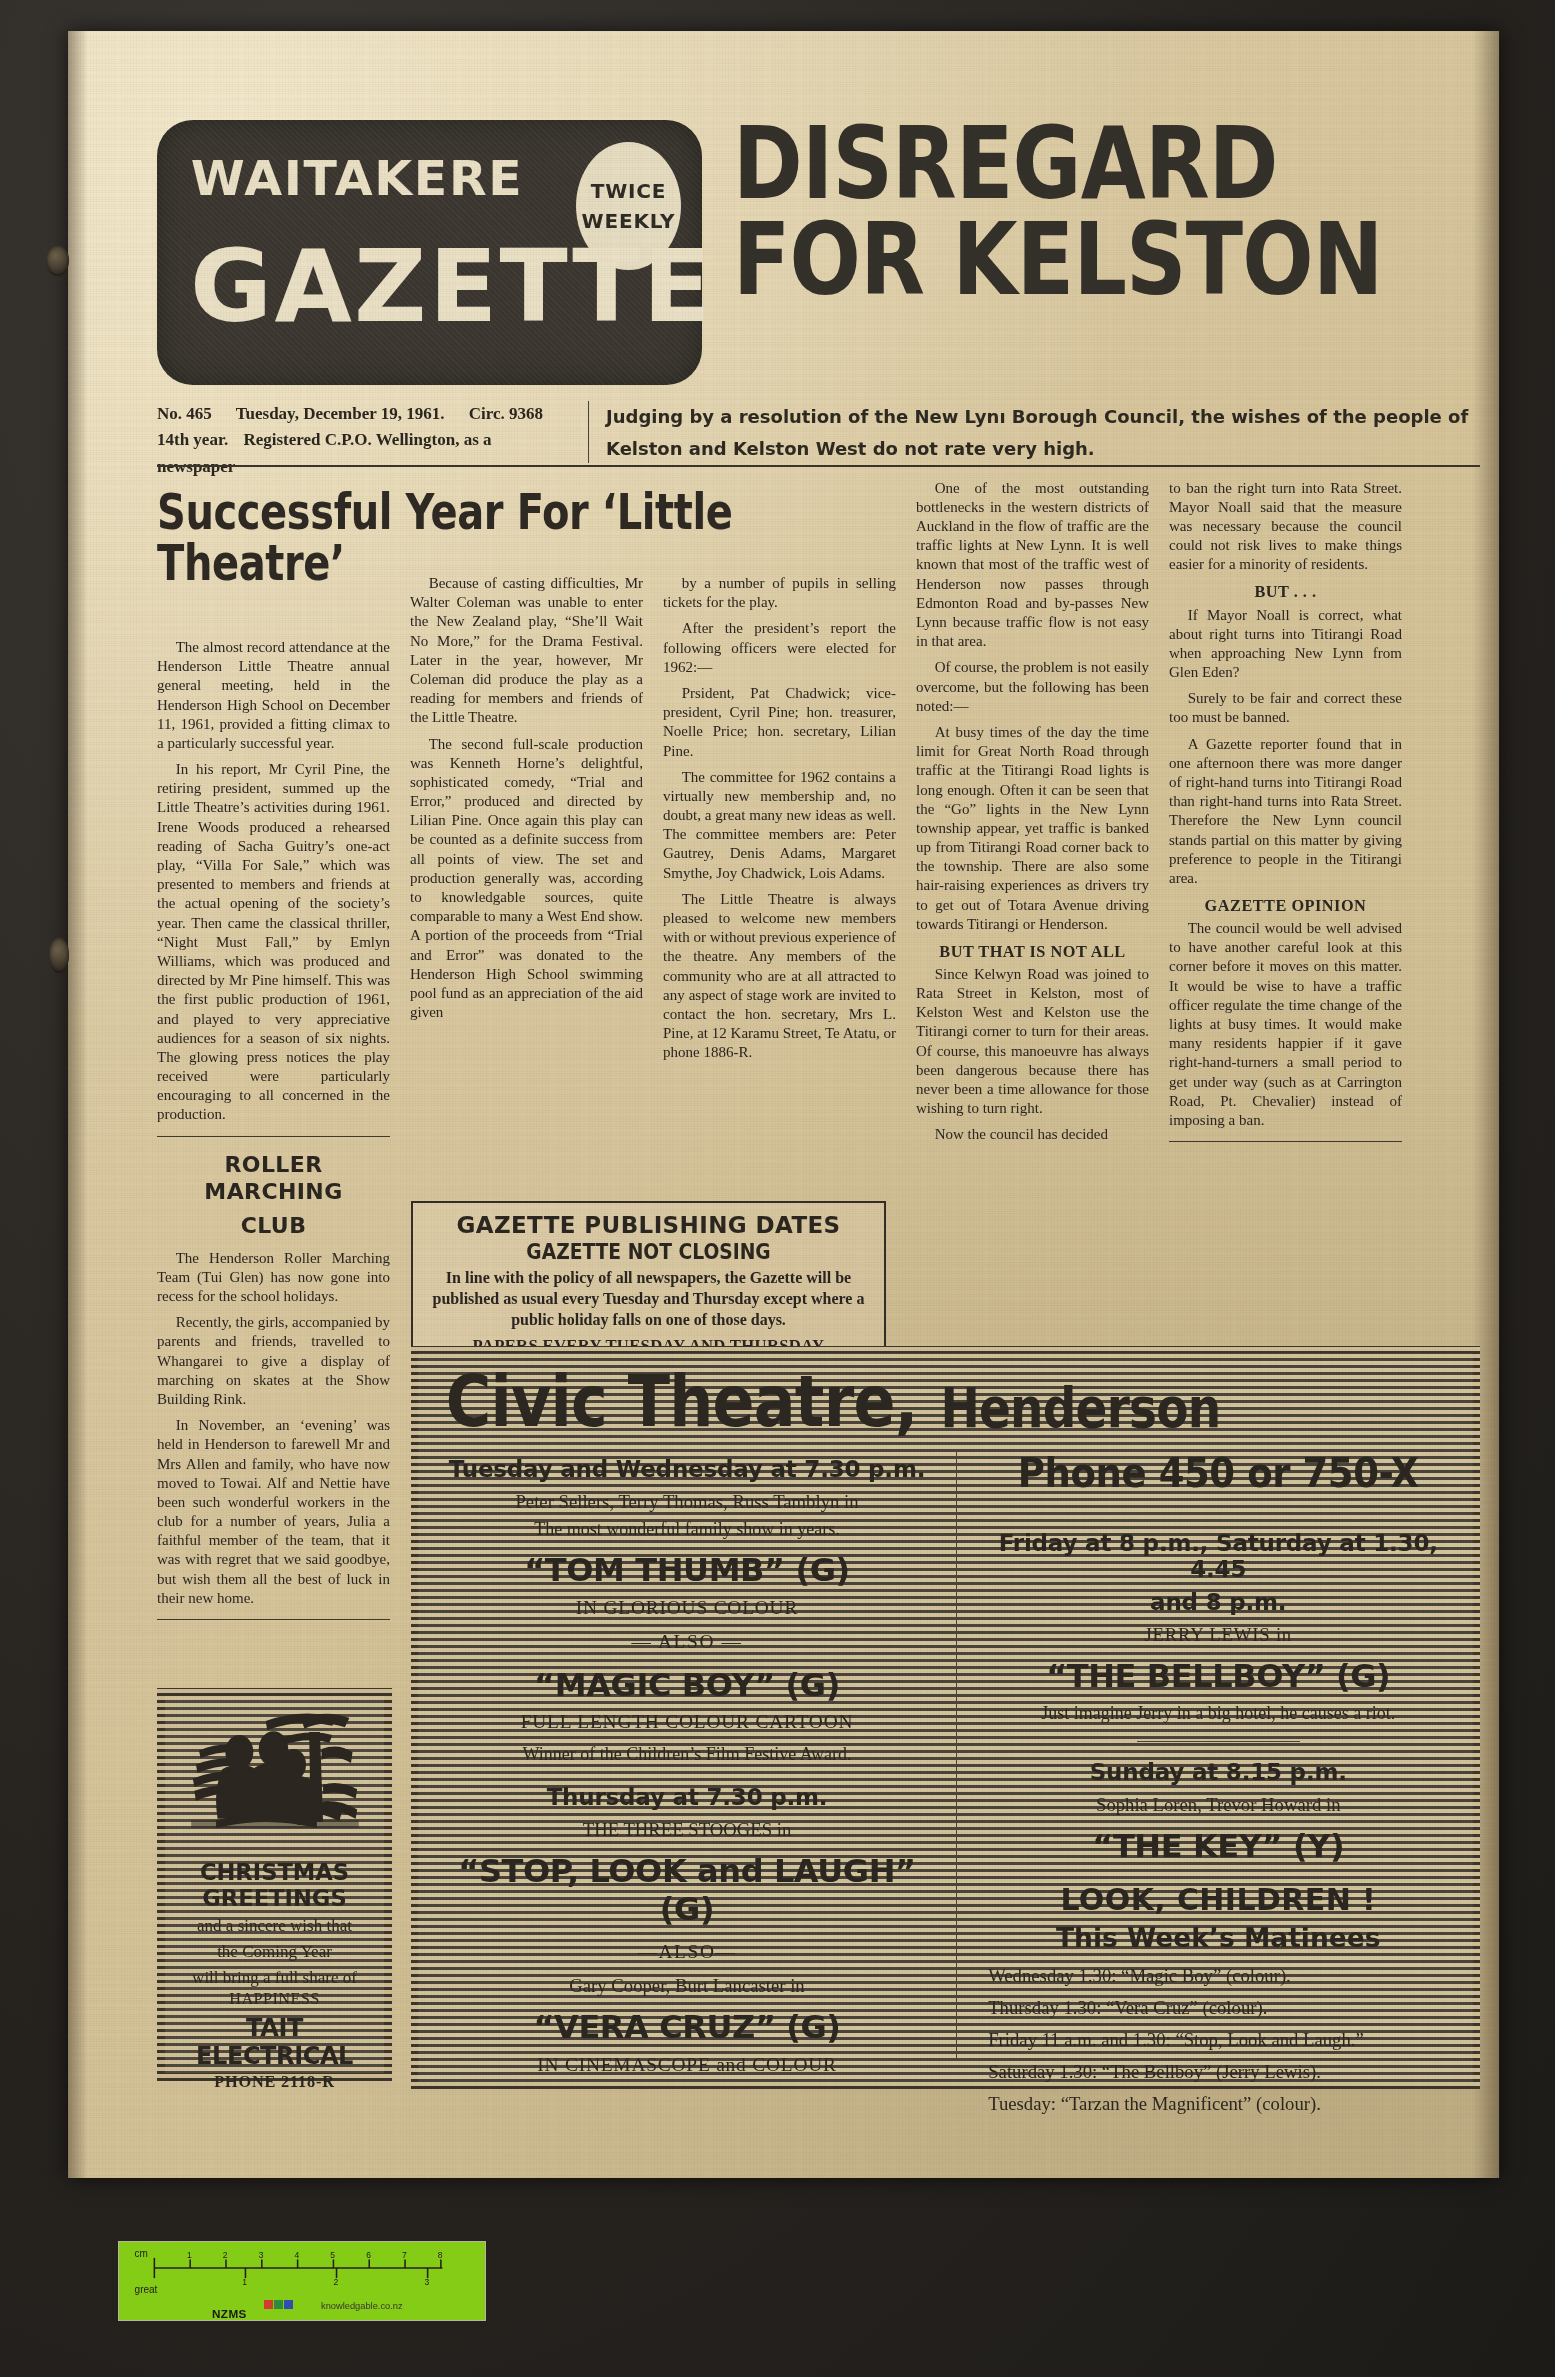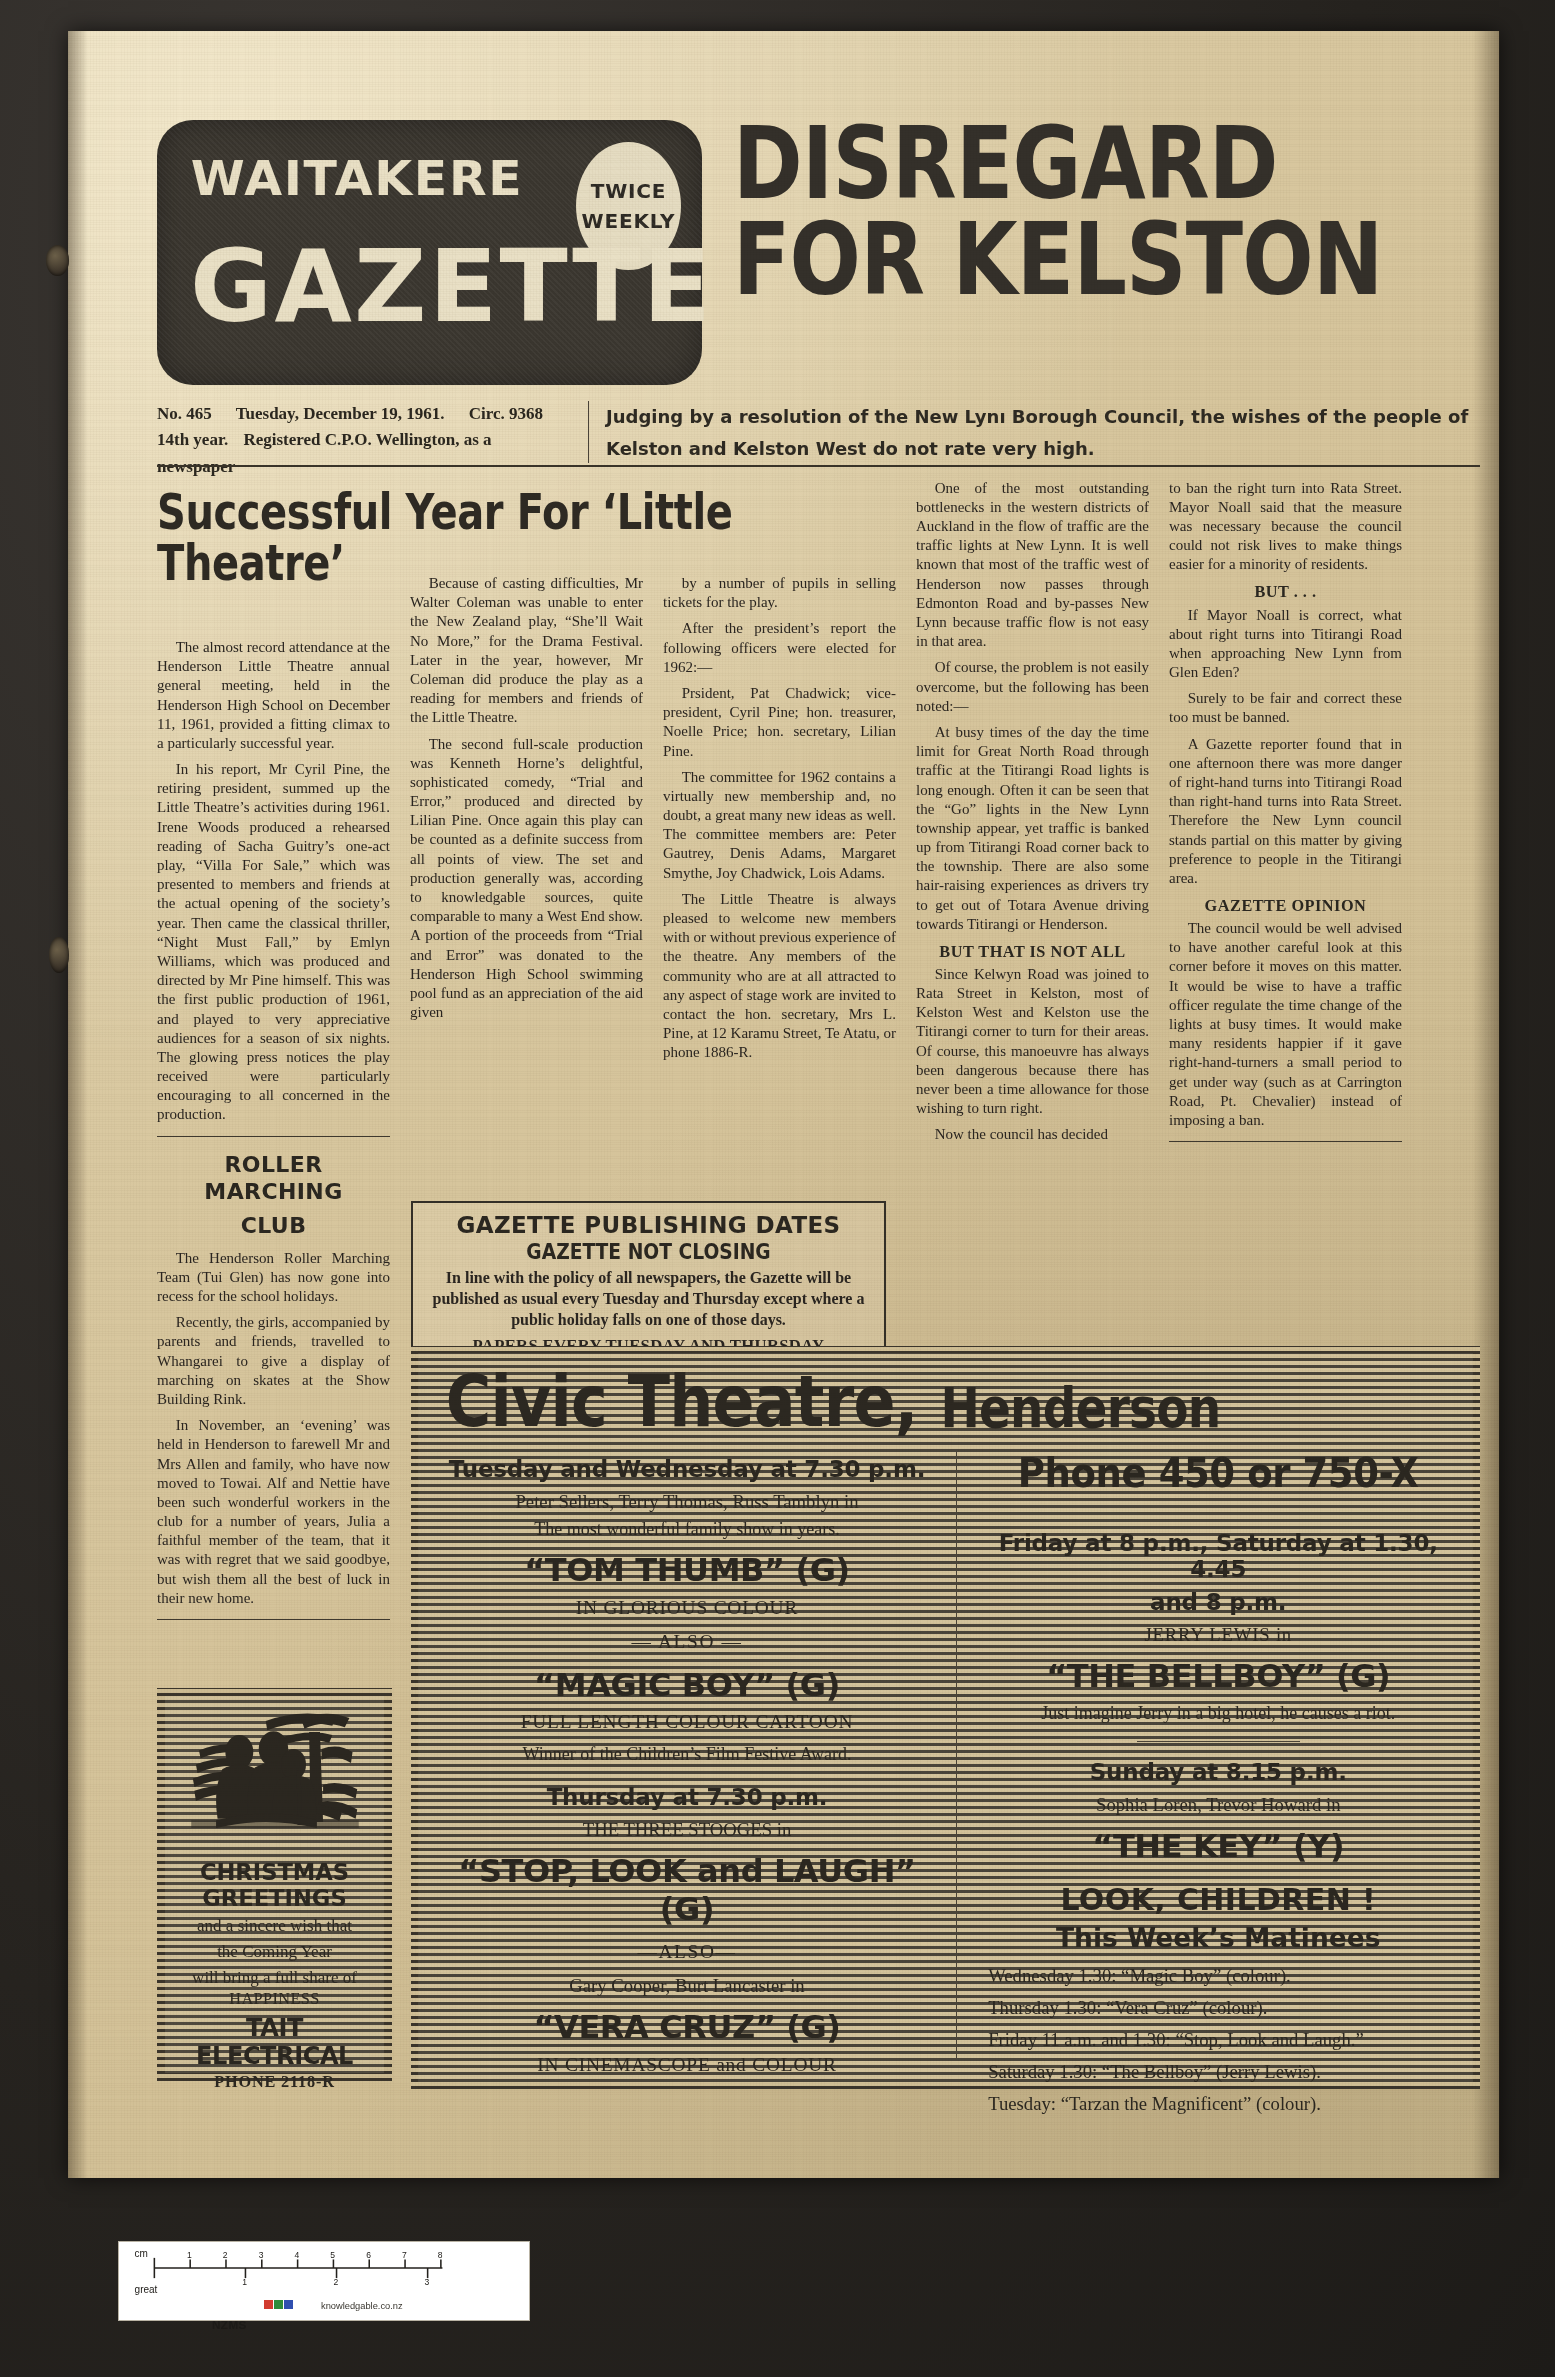--- a/index.html
+++ b/index.html
@@ -267,30 +267,29 @@
     font-size:26.5px;color:#2b2720;margin:0 0 12.4px 0;
   }
   .cv-mat{
     font-family:"Liberation Serif", serif;font-size:18.7px;color:#2b2720;
     text-align:left;margin:10px 0 10px 4.7px;
   }
 
   
   #scalebar{
     position:absolute;left:118px;top:2241px;width:366px;height:78px;
-    background:#ffffff;border:0.8px solid #b9b3a4;
+    background:#84cc16;border:0.8px solid #b9b3a4;
     font-family:"Liberation Sans", sans-serif;
-    padding-left:44px;
   }
   #sb-ruler{position:absolute;left:12.4px;top:7.8px;width:327px;height:36px;}
   #sb-cm,#sb-in{position:absolute;font-size:10px;color:#23211d;}
   #sb-cm{left:15.6px;top:6.2px;}
   #sb-in{left:15.6px;top:42px;}
   #sb-logo{
-    position:absolute;left:93px;top:76px;
+    position:absolute;left:93px;top:65px;
     font-family:"Liberation Sans", sans-serif;font-weight:bold;font-size:11.7px;color:#1c1a17;
     letter-spacing:0.4px;
   }
   #sb-url{
     position:absolute;left:202px;top:59px;font-size:9.3px;color:#3a3730;
   }
   .sb-sw{position:absolute;top:58px;width:8.6px;height:8.6px;}
 
   
   .hole{

